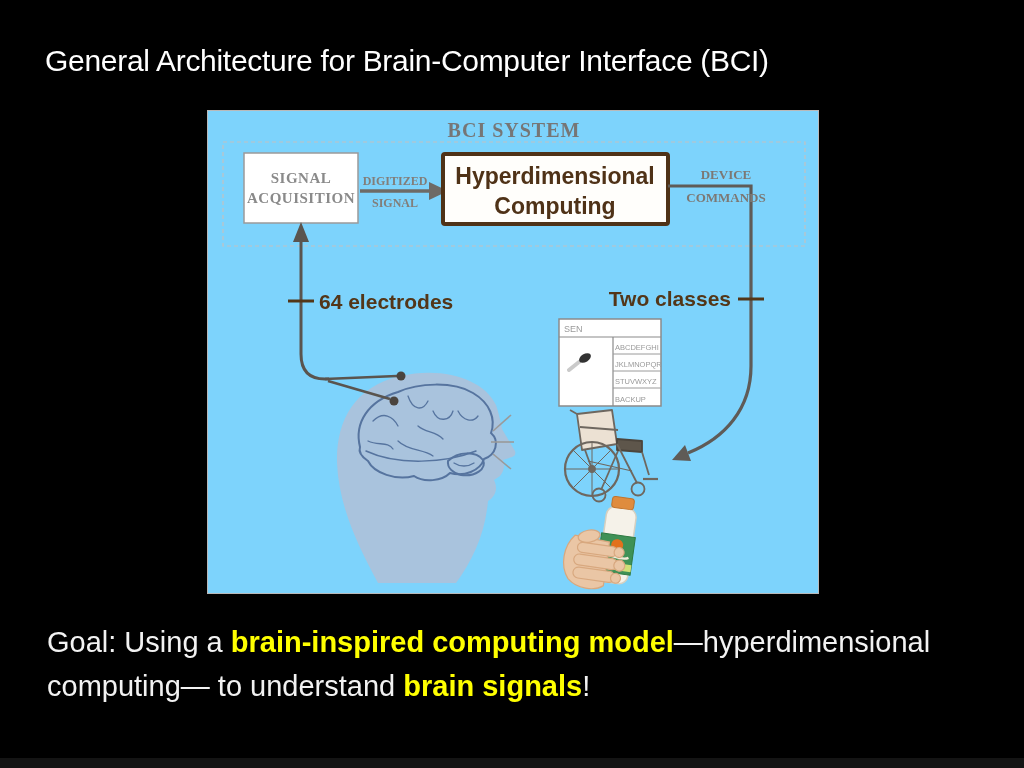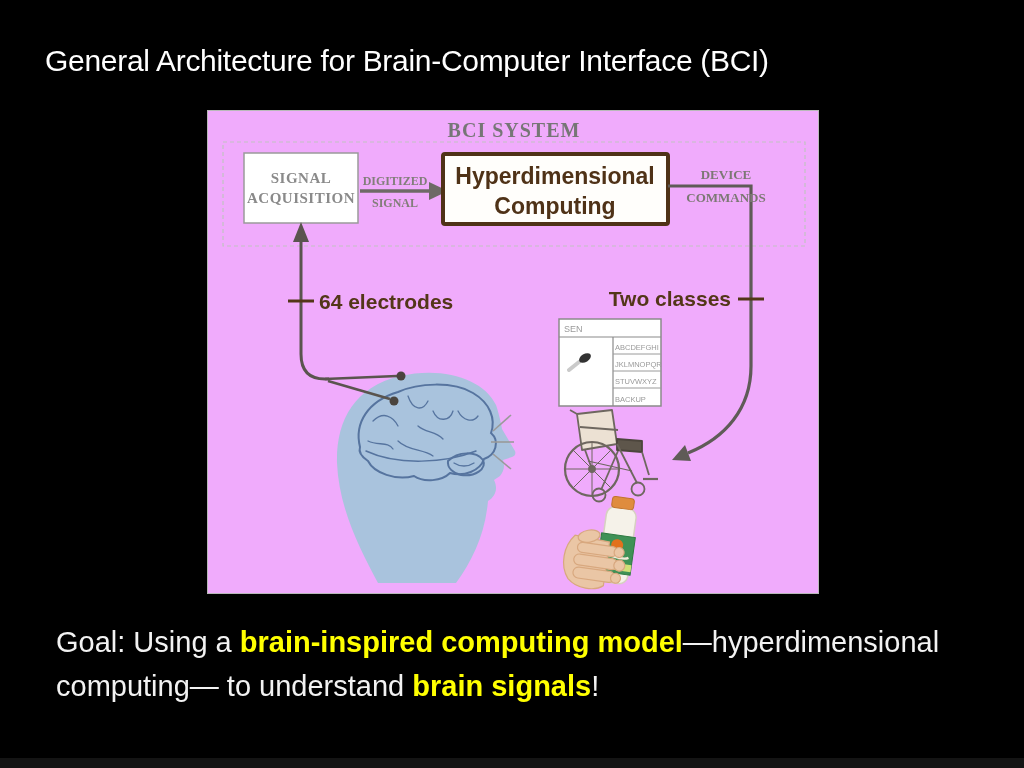--- a/index.html
+++ b/index.html
@@ -6,25 +6,25 @@
   body{
     width:1024px;height:768px;position:relative;overflow:hidden;
     background:#000;font-family:"Liberation Sans",sans-serif;
   }
   .slide-title{
     position:absolute;left:45px;top:44px;width:950px;
     color:#ffffff;font-size:30px;font-weight:normal;letter-spacing:-0.3px;
   }
   .figure-panel{
     position:absolute;left:207px;top:110px;width:610px;height:482px;
-    background:#f0abfc;border:1px solid #b9b9b9;box-sizing:content-box;
+    background:#7dd3fc;border:1px solid #b9b9b9;box-sizing:content-box;
   }
   .figure-panel svg{display:block;}
   .goal{
-    position:absolute;left:56px;top:620px;width:952px;
+    position:absolute;left:47px;top:620px;width:952px;
     color:#f2f2f2;font-size:29px;line-height:44px;font-weight:normal;
   }
   .goal .hl{color:#ffff00;font-weight:bold;}
   .bottom-strip{position:absolute;left:0;bottom:0;width:1024px;height:10px;background:#141414;}
 
   
   text{user-select:none;}
   .serif-label{font-family:"Liberation Serif",serif;font-weight:bold;fill:#8a8a8a;}
   .bci-title{font-size:20px;letter-spacing:1px;fill:#767676;}
   .sa-label{font-size:15px;letter-spacing:0.5px;}

